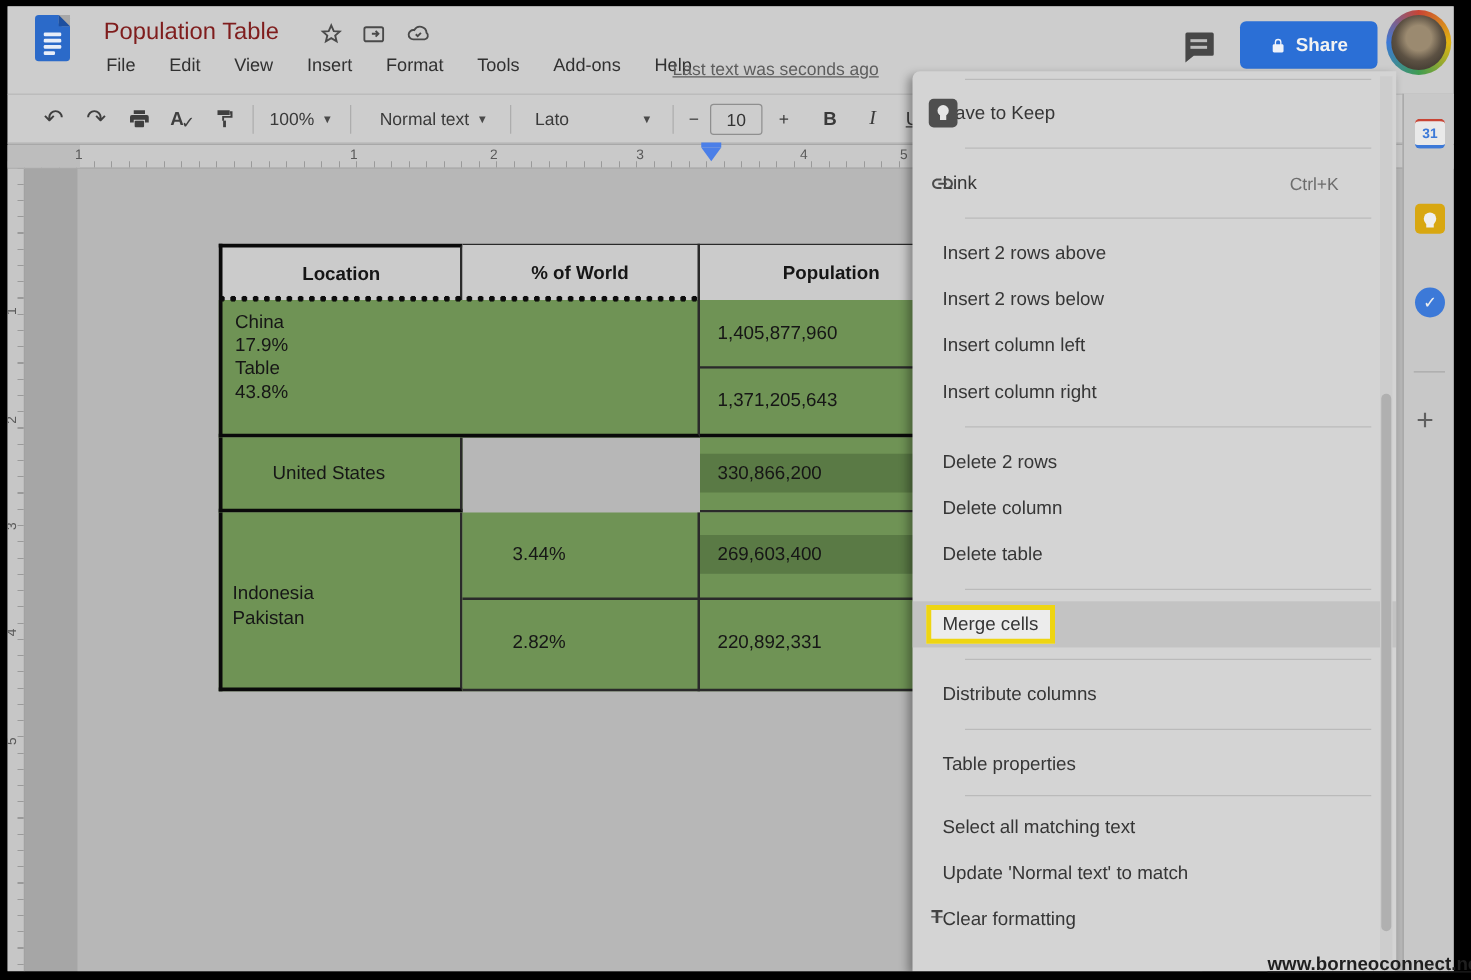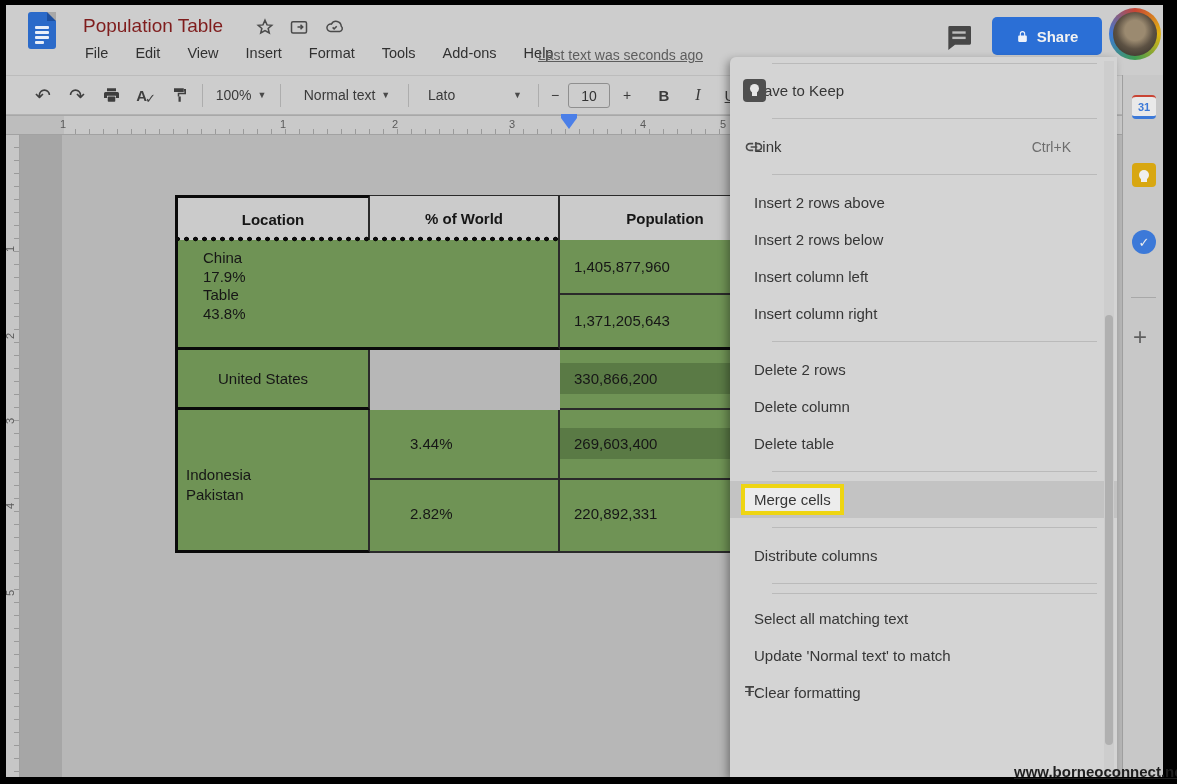--- a/index.html
+++ b/index.html
@@ -245,21 +245,21 @@
     <div class="cell hdr thick-t thick-l thin-r" style="left:155px; top:60px; width:195px; height:45px">
           <span>Location</span>
         </div>
     <div class="cell hdr thin-t thin-r" style="left:350px; top:60px; width:190px; height:45px">
           <span>% of World</span>
         </div>
     <div class="cell hdr thin-t" style="left:540px; top:60px; width:300px; height:45px">
           <span style="margin-right:90px">Population</span>
         </div>
 
-    <div class="cell thick-l thick-b thin-r" style="left:155px; top:105px; width:385px; height:110px; padding:9px 0 0 25px; line-height:18.5px">
+    <div class="cell thick-l thick-b thin-r" style="left:155px; top:105px; width:385px; height:110px; padding:9px 0 0 10px; line-height:18.5px">
       <div>China</div>
       <div>17.9%</div>
       <div>Table</div>
       <div>43.8%</div>
     </div>
     <div class="dotted-line" style="left:153px; top:101px; width:388px"></div>
 
     <div class="cell thin-b" style="left:540px; top:105px; width:300px; height:55px">
           <span class="pop-val" style="top:18px">1,405,877,960</span>
         </div>
@@ -359,20 +359,23 @@
     <div class="mi hover">
       <span class="ybox"><span>Merge cells</span></span>
     </div>
     <div class="mdiv"></div>
 
     <div class="mi">
           <span>Distribute columns</span>
         </div>
     <div class="mdiv"></div>
 
+    <div class="mi">
+          <span>Table properties</span>
+        </div>
     <div class="mdiv tight"></div>
 
     <div class="mi">
           <span>Select all matching text</span>
         </div>
     <div class="mi">
           <span>Update 'Normal text' to match</span>
         </div>
     <div class="mi">
       <span class="clear-ic">T</span>

